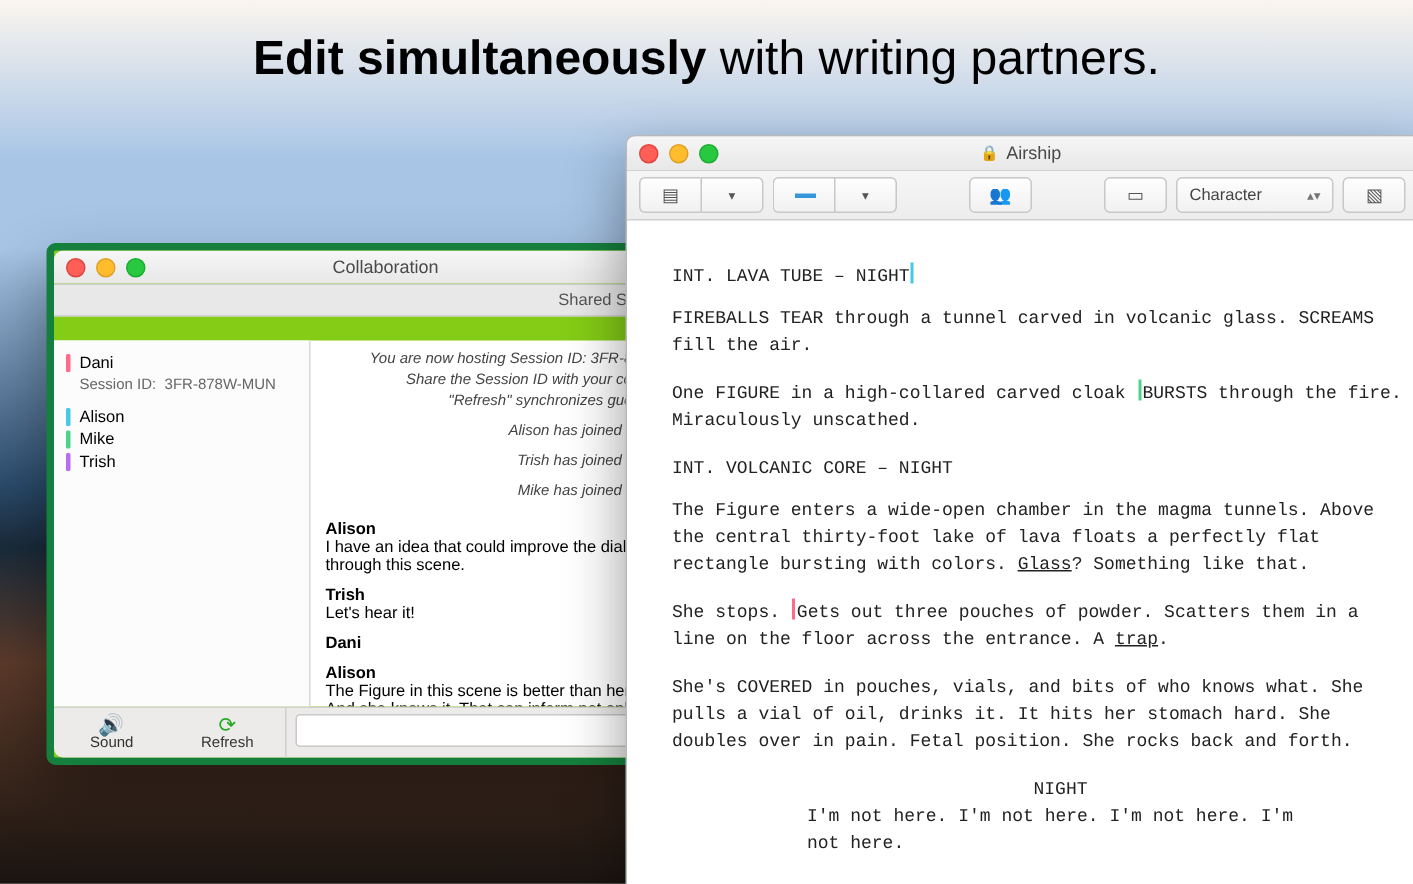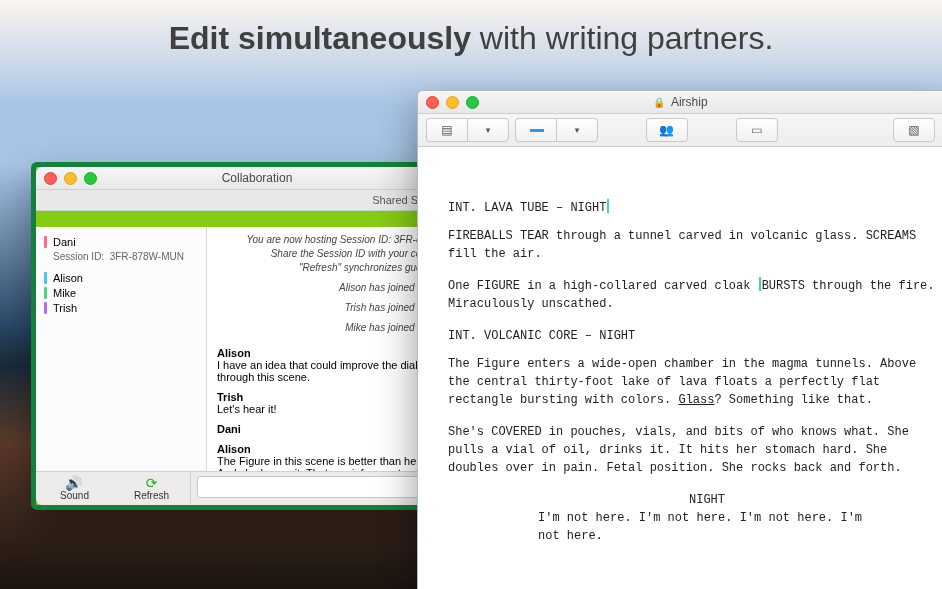--- a/index.html
+++ b/index.html
@@ -16,21 +16,21 @@
       #2a4a6a 55%,
       #1a2b3a 62%,
       #5b3a2a 75%,
       #1a1410 100%);
   }
 
   .headline {
     text-align: center;
     padding-top: 20px;
     font-size: 32px;
-    color: #404040;
+    color: #000000;
     font-weight: 300;
   }
   .headline b { font-weight: 700; }
 
   
   .collab-window {
     position: absolute;
     left: 31px;
     top: 162px;
     width: 442px;
@@ -191,21 +191,20 @@
 
   .script-area {
     flex:1;
     overflow:hidden;
     padding:28px 7px 0 30px;
     font-family: "Courier New", Courier, monospace;
     font-size:12px;
     line-height:1.5;
     color:#222;
     white-space:normal;
-    margin-top:24px;
   }
   .slug { text-transform:uppercase; margin-bottom:10px; }
   .para { margin-bottom:14px; }
   .dialog-block { margin-left:90px; margin-right:60px; margin-bottom:14px;}
   .char-name { text-align:center; }
   .cursor { display:inline-block; width:2px; height:14px; vertical-align:-2px; margin:0 1px;}
   .u { text-decoration:underline;}
 
 </style>
 </head>
@@ -332,20 +331,24 @@
         </div>
     </div>
     <div class="spacer"></div>
     <div class="tool-btn">
       <span>👥</span>
     </div>
     <div class="spacer"></div>
     <div class="tool-btn">
       <span>▭</span>
     </div>
+    <div class="char-select">
+      <span>Character</span>
+      <span style="font-size:9px;color:#777">▴▾</span>
+    </div>
 
     <div class="right-tools">
       <div class="tool-btn">
           <span>▧</span>
         </div>
 
     </div>
   </div>
 
   <div class="script-area">
@@ -358,20 +361,23 @@
     <div class="para">
       <span>One FIGURE in a high-collared carved cloak </span><span class="cursor" style="background:#4bd38a"></span><span>BURSTS through the fire. Miraculously unscathed.</span>
     </div>
 
     <div class="slug">INT. VOLCANIC CORE – NIGHT</div>
 
     <div class="para">
       <span>The Figure enters a wide-open chamber in the magma tunnels. Above the central thirty-foot lake of lava floats a perfectly flat rectangle bursting with colors. </span><span class="u">Glass</span><span>? Something like that.</span>
     </div>
 
+    <div class="para">
+      <span>She stops. </span><span class="cursor" style="background:#ff6a8a"></span><span>Gets out three pouches of powder. Scatters them in a line on the floor across the entrance. A </span><span class="u">trap</span><span>.</span>
+    </div>
 
 
     <div class="para">She's COVERED in pouches, vials, and bits of who knows what. She pulls a vial of oil, drinks it. It hits her stomach hard. She doubles over in pain. Fetal position. She rocks back and forth.</div>
 
     <div class="dialog-block">
       <div class="char-name">NIGHT</div>
       <div>I'm not here. I'm not here. I'm not here. I'm not here.</div>
     </div>
 
   </div>

